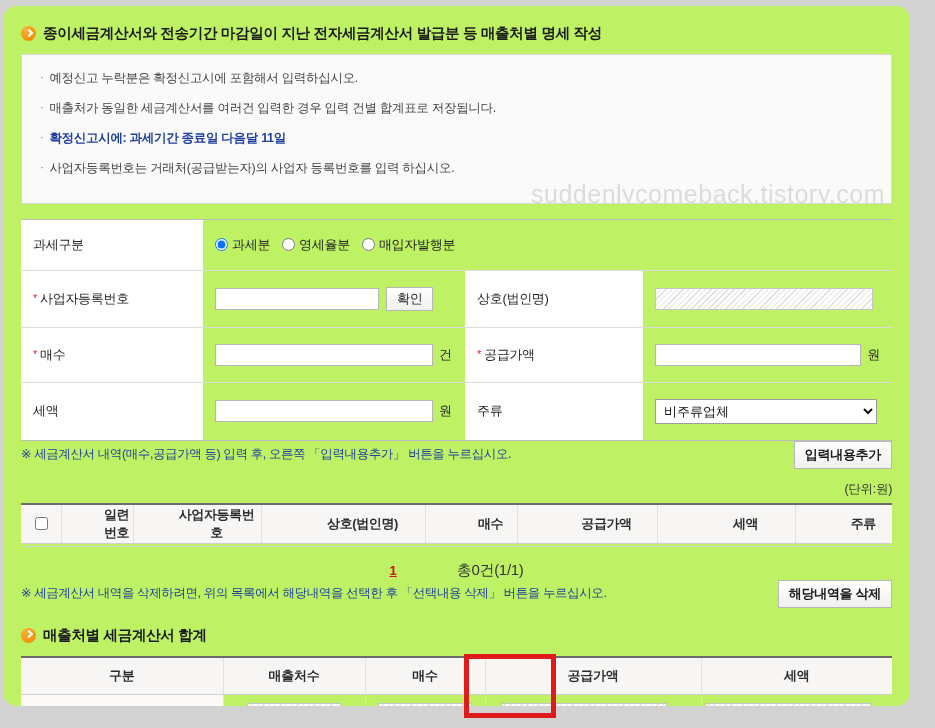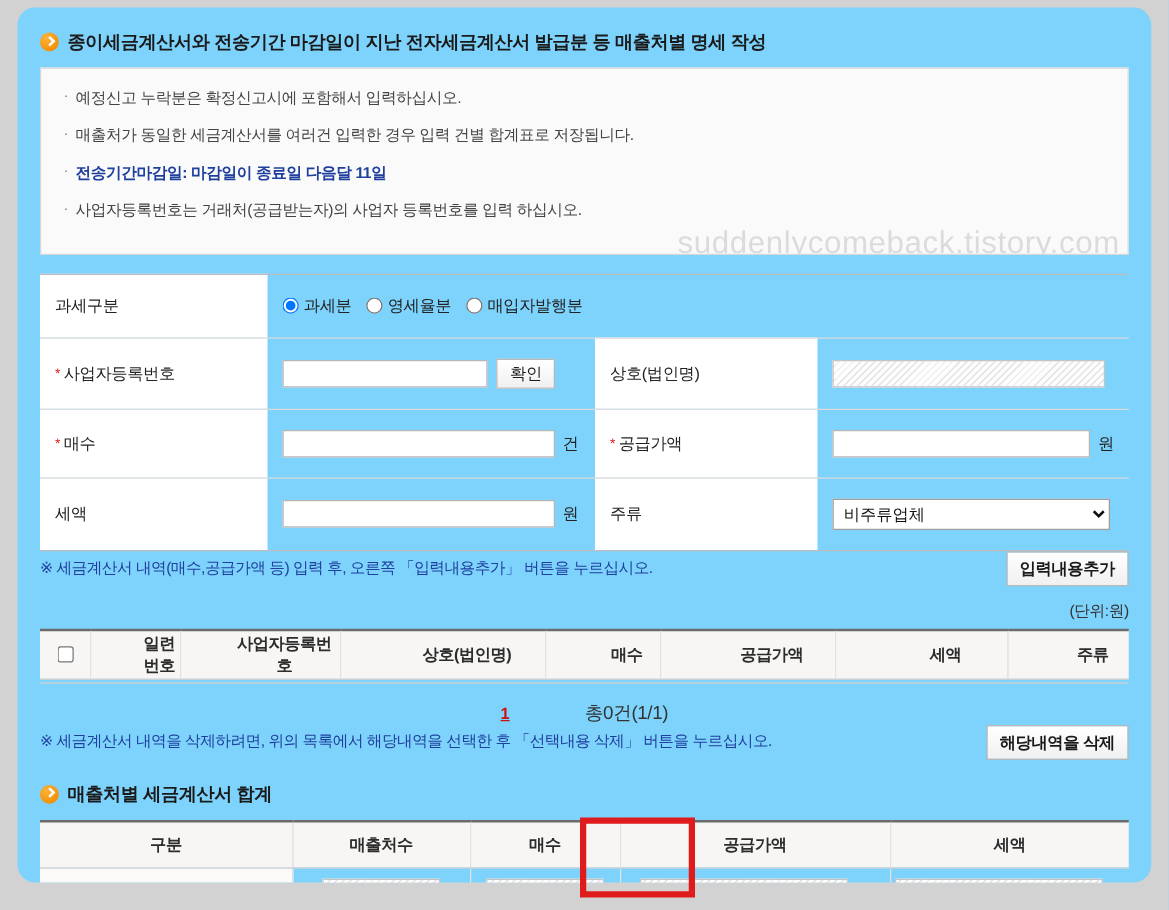--- a/index.html
+++ b/index.html
@@ -12,25 +12,25 @@
     height: 728px;
     background: #d2d2d2;
     font-family: "Liberation Sans", "DejaVu Sans", sans-serif;
     font-size: 13px;
     color: #333;
     overflow: hidden;
   }
 
   .page-card {
     position: absolute;
-    left: 14px;
+    left: 3px;
     top: 6px;
     width: 907px;
     height: 700px;
-    background: #7dd3fc;
+    background: #bef264;
     border-radius: 14px;
     box-sizing: border-box;
     overflow: hidden;
   }
 
   .card-inner {
     padding: 16px 18px 0 18px;
     position: relative;
     height: 100%;
     box-sizing: border-box;
@@ -384,21 +384,21 @@
     <div class="notice-item">
       <span class="dot">·</span>
       <span class="txt">예정신고 누락분은 확정신고시에 포함해서 입력하십시오.</span>
     </div>
     <div class="notice-item">
       <span class="dot">·</span>
       <span class="txt">매출처가 동일한 세금계산서를 여러건 입력한 경우 입력 건별 합계표로 저장됩니다.</span>
     </div>
     <div class="notice-item accent">
       <span class="dot">·</span>
-      <span class="txt">전송기간마감일: 마감일이 종료일 다음달 11일</span>
+      <span class="txt">확정신고시에: 과세기간 종료일 다음달 11일</span>
     </div>
     <div class="notice-item">
       <span class="dot">·</span>
       <span class="txt">사업자등록번호는 거래처(공급받는자)의 사업자 등록번호를 입력 하십시오.</span>
     </div>
     <div class="watermark">suddenlycomeback.tistory.com</div>
   </div>
 
   <table class="form-table">
     <colgroup>

